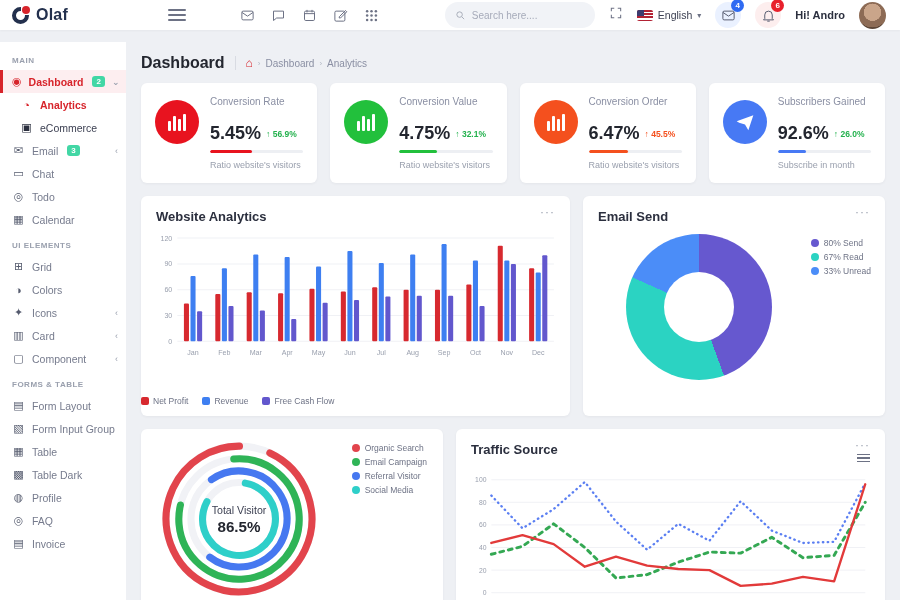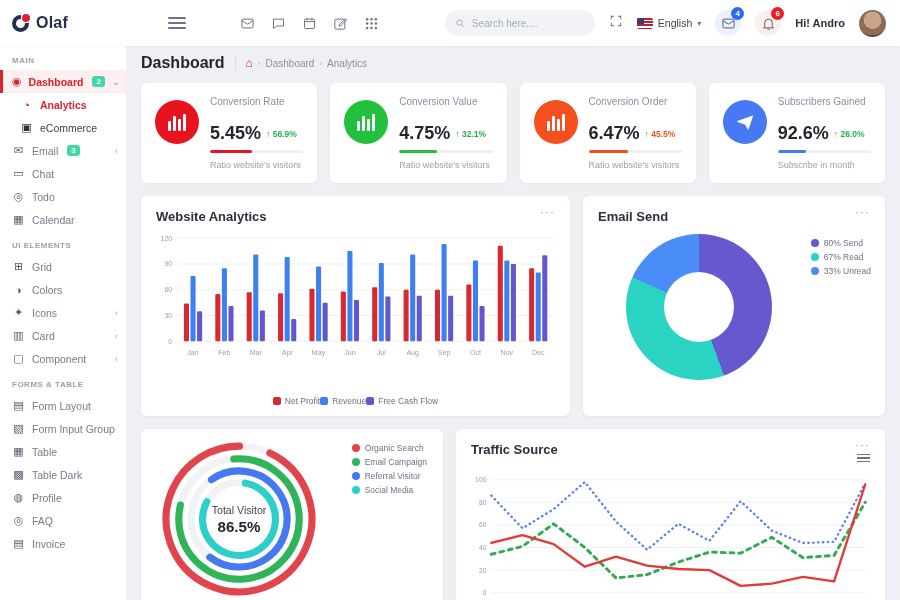--- a/index.html
+++ b/index.html
@@ -1,20 +1,20 @@
 <!DOCTYPE html>
 <html><head>
 <meta charset="utf-8">
 <style>
   * { box-sizing: border-box; margin: 0; padding: 0; }
   html,body { width:900px; height:600px; overflow:hidden; background:#eef0f4;
     font-family:"Liberation Sans","DejaVu Sans",sans-serif; color:#3b3f51; }
 
   
-  .header { position:fixed; top:0; left:0; right:0; height:46px; background:#fff;
+  .header { position:fixed; top:0; left:0; right:0; height:30px; background:#fff;
     display:flex; align-items:center; z-index:10; box-shadow:0 1px 2px rgba(0,0,0,.04);gap:28px; }
   .brand { width:126px; display:flex; align-items:center; gap:7px; padding-left:12px; }
   .logo-mark { width:17px; height:17px; border:4px solid #23304d; border-radius:50%; position:relative; }
   .logo-mark::before { content:""; position:absolute; right:-4px; top:-4px; width:8px; height:8px;
     background:#fff; }
   .logo-mark::after { content:""; position:absolute; right:-5px; top:-5px; width:8px; height:8px;
     background:#d7242b; border-radius:50%; }
   .logo-text { font-size:16px; font-weight:bold; color:#23304d; letter-spacing:.2px; }
   .hamburger { width:18px; margin-left:14px; cursor:pointer; }
   .hamburger span { display:block; height:2px; background:#6d7285; margin:3px 0; border-radius:2px; }
@@ -87,21 +87,21 @@
   .stat-cap { font-size:9px; color:#9aa0ae; }
 
   .row-charts { display:grid; grid-template-columns:429px 1fr; gap:13px; margin-top:13px; }
   .row-bottom { display:grid; grid-template-columns:302px 1fr; gap:13px; margin-top:13px; }
 
   .card-head { display:flex; align-items:flex-start; justify-content:space-between; padding:13px 15px 4px; }
   .card-title { font-size:13px; font-weight:bold; color:#2b2f3e; }
   .dots { color:#9aa0ae; font-size:12px; letter-spacing:1px; line-height:6px; cursor:pointer; }
   .chart-pad { padding:2px 10px 8px; }
 
-  .legend { display:flex; justify-content:center; margin-top:2px; }
+  .legend { display:flex; justify-content:flex-start; gap:14px; margin-top:2px; }
   .legend .li { display:flex; align-items:center; gap:4px; font-size:8.5px; color:#6d7285; }
   .legend .sw { width:8px; height:8px; border-radius:2px; }
 
   .donut-wrap { position:relative; display:flex; padding:6px 15px 14px; }
   .donut { width:146px; height:146px; border-radius:50%; position:relative; margin-left:28px; }
   .donut::after { content:""; position:absolute; inset:26%; background:#fff; border-radius:50%; }
   .legend-v { position:absolute; right:14px; top:10px; display:flex; flex-direction:column; gap:4px; }
   .legend-v .li { display:flex; align-items:center; gap:5px; font-size:8.5px; color:#6d7285; }
   .legend-v .dot { width:8px; height:8px; border-radius:50%; }
 

